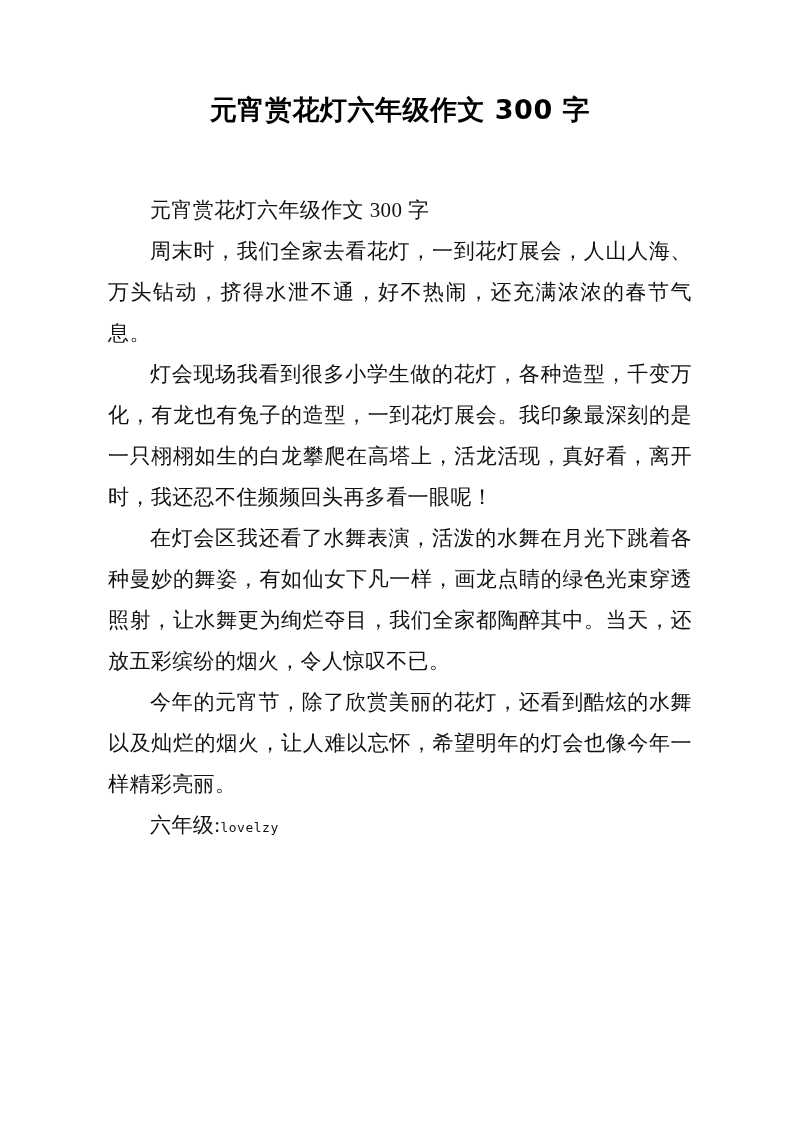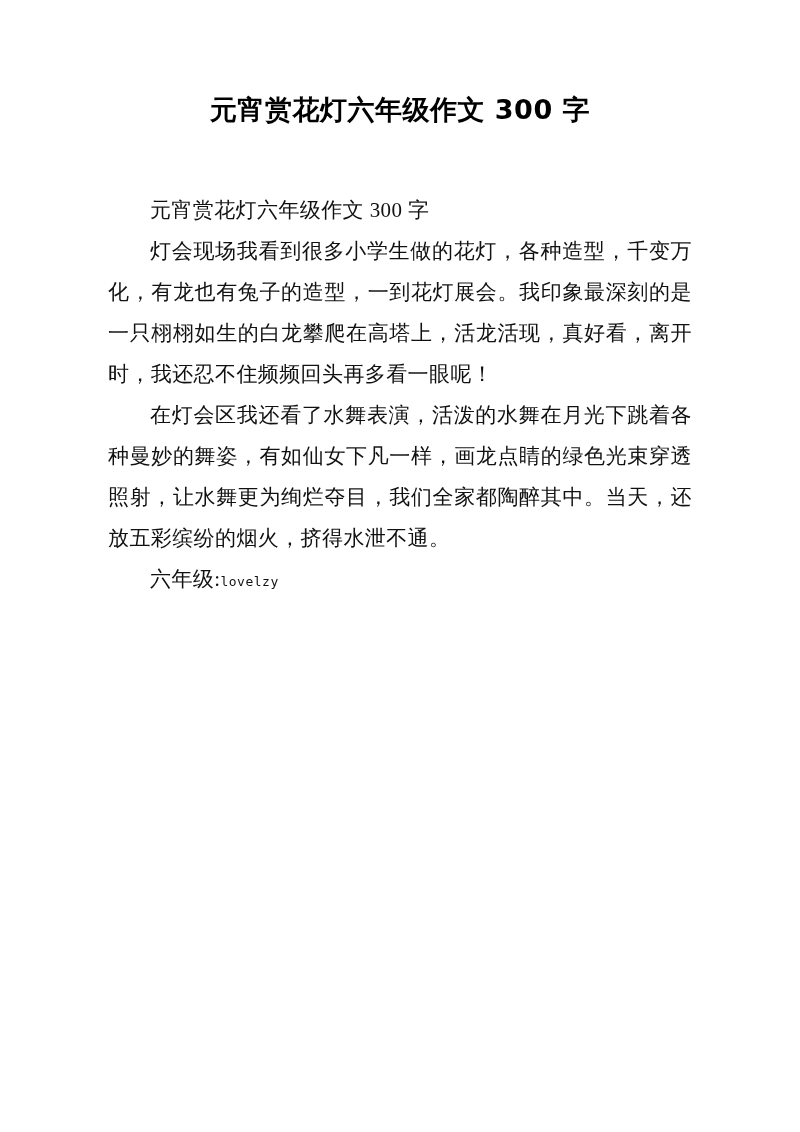--- a/index.html
+++ b/index.html
@@ -51,18 +51,20 @@
 </style>
 </head>
 <body>
 
 <div class="page">
 
   <h1 class="doc-title">元宵赏花灯六年级作文 300 字</h1>
 
   <div class="body-text">
     <p>元宵赏花灯六年级作文 300 字</p>
+    <p>周末时，我们全家去看花灯，一到花灯展会，人山人海、万头钻动，挤得水泄不通，好不热闹，还充满浓浓的春节气息。</p>
     <p>灯会现场我看到很多小学生做的花灯，各种造型，千变万化，有龙也有兔子的造型，一到花灯展会。我印象最深刻的是一只栩栩如生的白龙攀爬在高塔上，活龙活现，真好看，离开时，我还忍不住频频回头再多看一眼呢！</p>
-    <p>在灯会区我还看了水舞表演，活泼的水舞在月光下跳着各种曼妙的舞姿，有如仙女下凡一样，画龙点睛的绿色光束穿透照射，让水舞更为绚烂夺目，我们全家都陶醉其中。当天，还放五彩缤纷的烟火，挤得水泄不通。</p>
+    <p>在灯会区我还看了水舞表演，活泼的水舞在月光下跳着各种曼妙的舞姿，有如仙女下凡一样，画龙点睛的绿色光束穿透照射，让水舞更为绚烂夺目，我们全家都陶醉其中。当天，还放五彩缤纷的烟火，令人惊叹不已。</p>
+    <p>今年的元宵节，除了欣赏美丽的花灯，还看到酷炫的水舞以及灿烂的烟火，让人难以忘怀，希望明年的灯会也像今年一样精彩亮丽。</p>
     <p class="mono-tail"><span>六年级:</span><span class="mono">lovelzy</span></p>
   </div>
 
 </div>
 
 </body></html>

